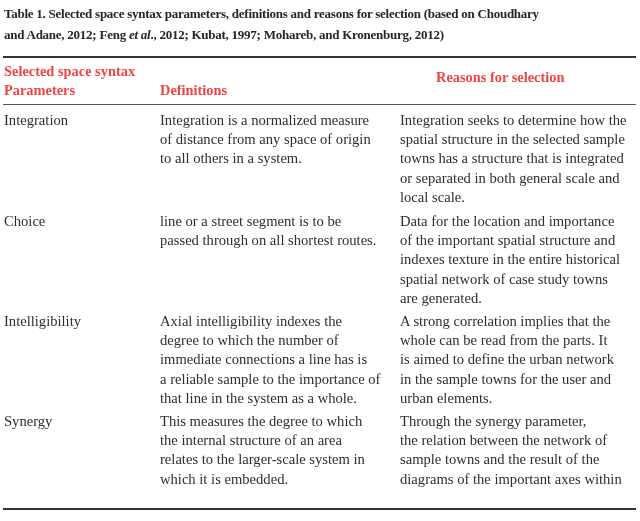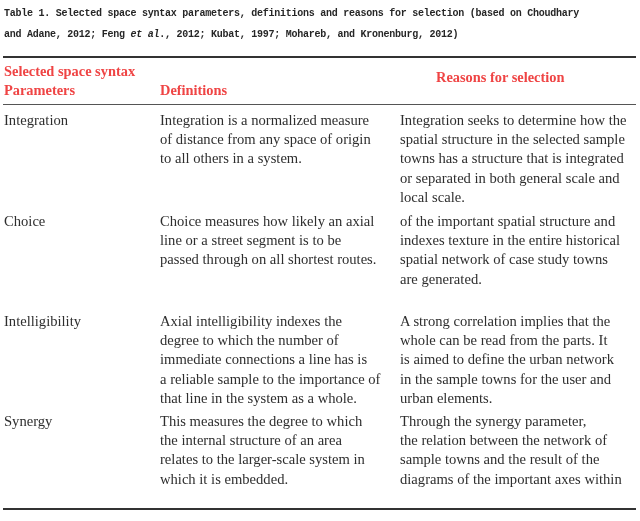--- a/index.html
+++ b/index.html
@@ -13,26 +13,25 @@
       position: relative;
       overflow: hidden;
       font-family: "Liberation Serif", "DejaVu Serif", serif;
       color: #2b2b2b;
     }
     .caption {
       position: absolute;
       left: 4px;
       top: 3px;
       width: 632px;
-      font-size: 10px;
+      font-size: 13px;
       line-height: 21px;
       font-weight: bold;
       letter-spacing: -0.25px;
       color: #262626;
-      font-family: Liberation Mono, monospace;
     }
     .caption i { font-weight: bold; }
     .rule {
       position: absolute;
       left: 3px;
       width: 633px;
       background: #333333;
     }
     .rule.top { top: 56px; height: 2px; }
     .rule.mid { top: 104px; height: 1px; background: #555555; }
@@ -99,25 +98,25 @@
     <span class="line">spatial structure in the selected sample</span>
     <span class="line">towns has a structure that is integrated</span>
     <span class="line">or separated in both general scale and</span>
     <span class="line">local scale.</span>
   </div>
 </div>
 
 <div class="row" style="top:212px">
   <div class="c1">Choice</div>
   <div class="c2">
-    <span class="line">Choice measures how likely an axial</span>
     <span class="line">line or a street segment is to be</span>
     <span class="line">passed through on all shortest routes.</span>
   </div>
   <div class="c3">
+    <span class="line">Data for the location and importance</span>
     <span class="line">of the important spatial structure and</span>
     <span class="line">indexes texture in the entire historical</span>
     <span class="line">spatial network of case study towns</span>
     <span class="line">are generated.</span>
   </div>
 </div>
 
 <div class="row" style="top:312px">
   <div class="c1">Intelligibility</div>
   <div class="c2">

